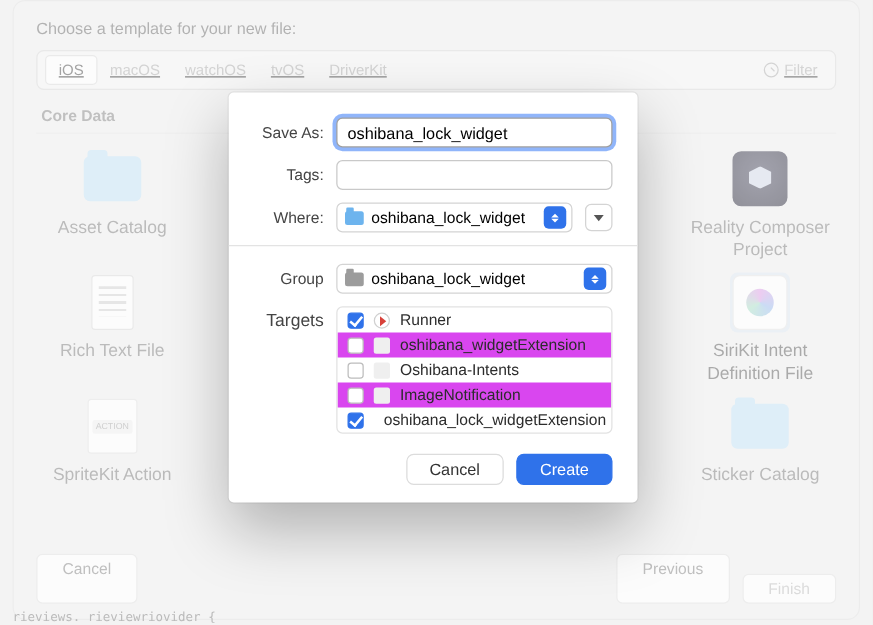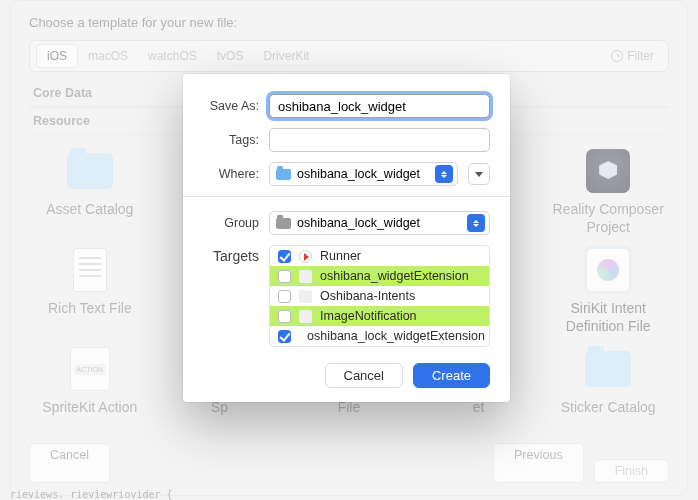--- a/index.html
+++ b/index.html
@@ -5,21 +5,21 @@
 * { box-sizing: border-box; margin: 0; padding: 0; font-family: -apple-system, "Helvetica Neue", Arial, sans-serif; }
 html, body { width: 698px; height: 500px; overflow: hidden; }
 body { background: #ececec; position: relative; }
 
 .overlay { position: absolute; inset: 0; background: rgba(250,250,250,0.55); pointer-events: none; }
 
 
 .bgpanel { position: absolute; left: 10px; top: 0; width: 678px; height: 496px;
   background: #eeeeee; border: 1px solid #dcdcdc; border-radius: 10px; padding: 14px 18px 12px; }
 .bgpanel .header { font-size: 13px; color: #5c5c5c; font-weight: 400; margin-bottom: 10px; }
-.tabbar { display: flex; align-items: center; border: 1px solid #d4d4d4; background: #f3f3f3; border-radius: 6px; padding: 3px 6px; margin-bottom: 8px; }
+.tabbar { display: flex; align-items: center; border: 1px solid #d4d4d4; background: #f3f3f3; border-radius: 6px; padding: 3px 6px; margin-bottom: 8px; text-decoration: underline; }
 .tabbar .os { font-size: 12px; color: #a4a4a4; padding: 4px 10px; border-radius: 4px; }
 .tabbar .os.active { color: #3a3a3a; background: #fff; border: 1px solid #d8d8d8; }
 .tabbar .spacer { flex: 1; }
 .tabbar .filter { color: #a6a6a6; font-size: 12px; display: flex; align-items: center; gap: 4px; padding: 0 8px; }
 .filter .circ { width: 12px; height: 12px; border: 1.4px solid #a6a6a6; border-radius: 50%; display:inline-block; position:relative; }
 .filter .circ:after { content:""; position:absolute; left:4px; top:4px; width:4px; height:1.4px; background:#a6a6a6; transform:rotate(45deg); }
 .cat { font-size: 12.5px; font-weight: 700; color: #7a7a7a; padding: 6px 4px; border-bottom: 1px solid #e1e1e1; }
 .cat.sub { border-top: 1px solid #e1e1e1; }
 .grid { display: grid; grid-template-columns: repeat(5, 1fr); gap: 10px 8px; margin-top: 12px; }
 .cell { display: flex; flex-direction: column; align-items: center; gap: 6px; }
@@ -62,21 +62,21 @@
 .mini-folder.gray { background:#9c9c9c; }
 .mini-folder.gray:before { background:#9c9c9c; }
 .caretbtn { width:22px; height:22px; border:1px solid #d4d4d4; background:#fff; border-radius:5px; display:flex; align-items:center; justify-content:center; }
 .caretbtn span { width:0; height:0; border-left:4px solid transparent; border-right:4px solid transparent; border-top:5px solid #555; }
 .hr { height:1px; background:#e3e3e3; margin: 8px -20px 14px; }
 
 .tg-row { display:flex; gap:10px; }
 .tg-row .lab { width:56px; text-align:right; font-size:14px; color:#444; padding-top:3px; }
 .tg-list { flex:1; border:1px solid #e2e2e2; border-radius:5px; overflow:hidden; }
 .tg-item { display:flex; align-items:center; gap:8px; font-size:12.5px; color:#2c2c2c; padding:3px 8px; }
-.tg-item.alt { background:#bef264; }
+.tg-item.alt { background:#d946ef; }
 .chk { width:13px; height:13px; border:1px solid #bcbcbc; border-radius:3px; background:#fff; position:relative; flex-shrink:0; }
 .chk.on { background:#2f72ea; border-color:#2f72ea; }
 .chk.on:after { content:""; position:absolute; left:3px; top:0px; width:4px; height:8px; border:solid #fff; border-width:0 2px 2px 0; transform:rotate(40deg); }
 .tic { width:13px; height:13px; border-radius:2px; display:inline-block; }
 .tic.run { background:#fff; border:1px solid #d0d0d0; border-radius:50%; position:relative; }
 .tic.run:after{ content:""; position:absolute; left:4px; top:2px; width:0; height:0; border-top:4px solid transparent; border-bottom:4px solid transparent; border-left:5px solid #d8413a; }
 .tic.ext { background:#efefef; }
 .tic.ext2 { background:#efefef; }
 .tic.int { background:#efefef; }
 .tic.img { background:#efefef; }
@@ -98,21 +98,20 @@
     <span class="os">watchOS</span>
     <span class="os">tvOS</span>
     <span class="os">DriverKit</span>
     <span class="spacer"></span>
     <span class="filter">
       <span class="circ"></span>
       <span>Filter</span>
     </span>
   </div>
   <div class="cat">Core Data</div>
-  <div class="cat sub">Resource</div>
 
   <div class="grid">
     <div class="cell">
         <div class="ic">
           <div class="ic-folder"></div>
         </div>
         <div class="lbl">Asset Catalog</div>
       </div>
     <div class="cell">
         <div class="ic"></div>

